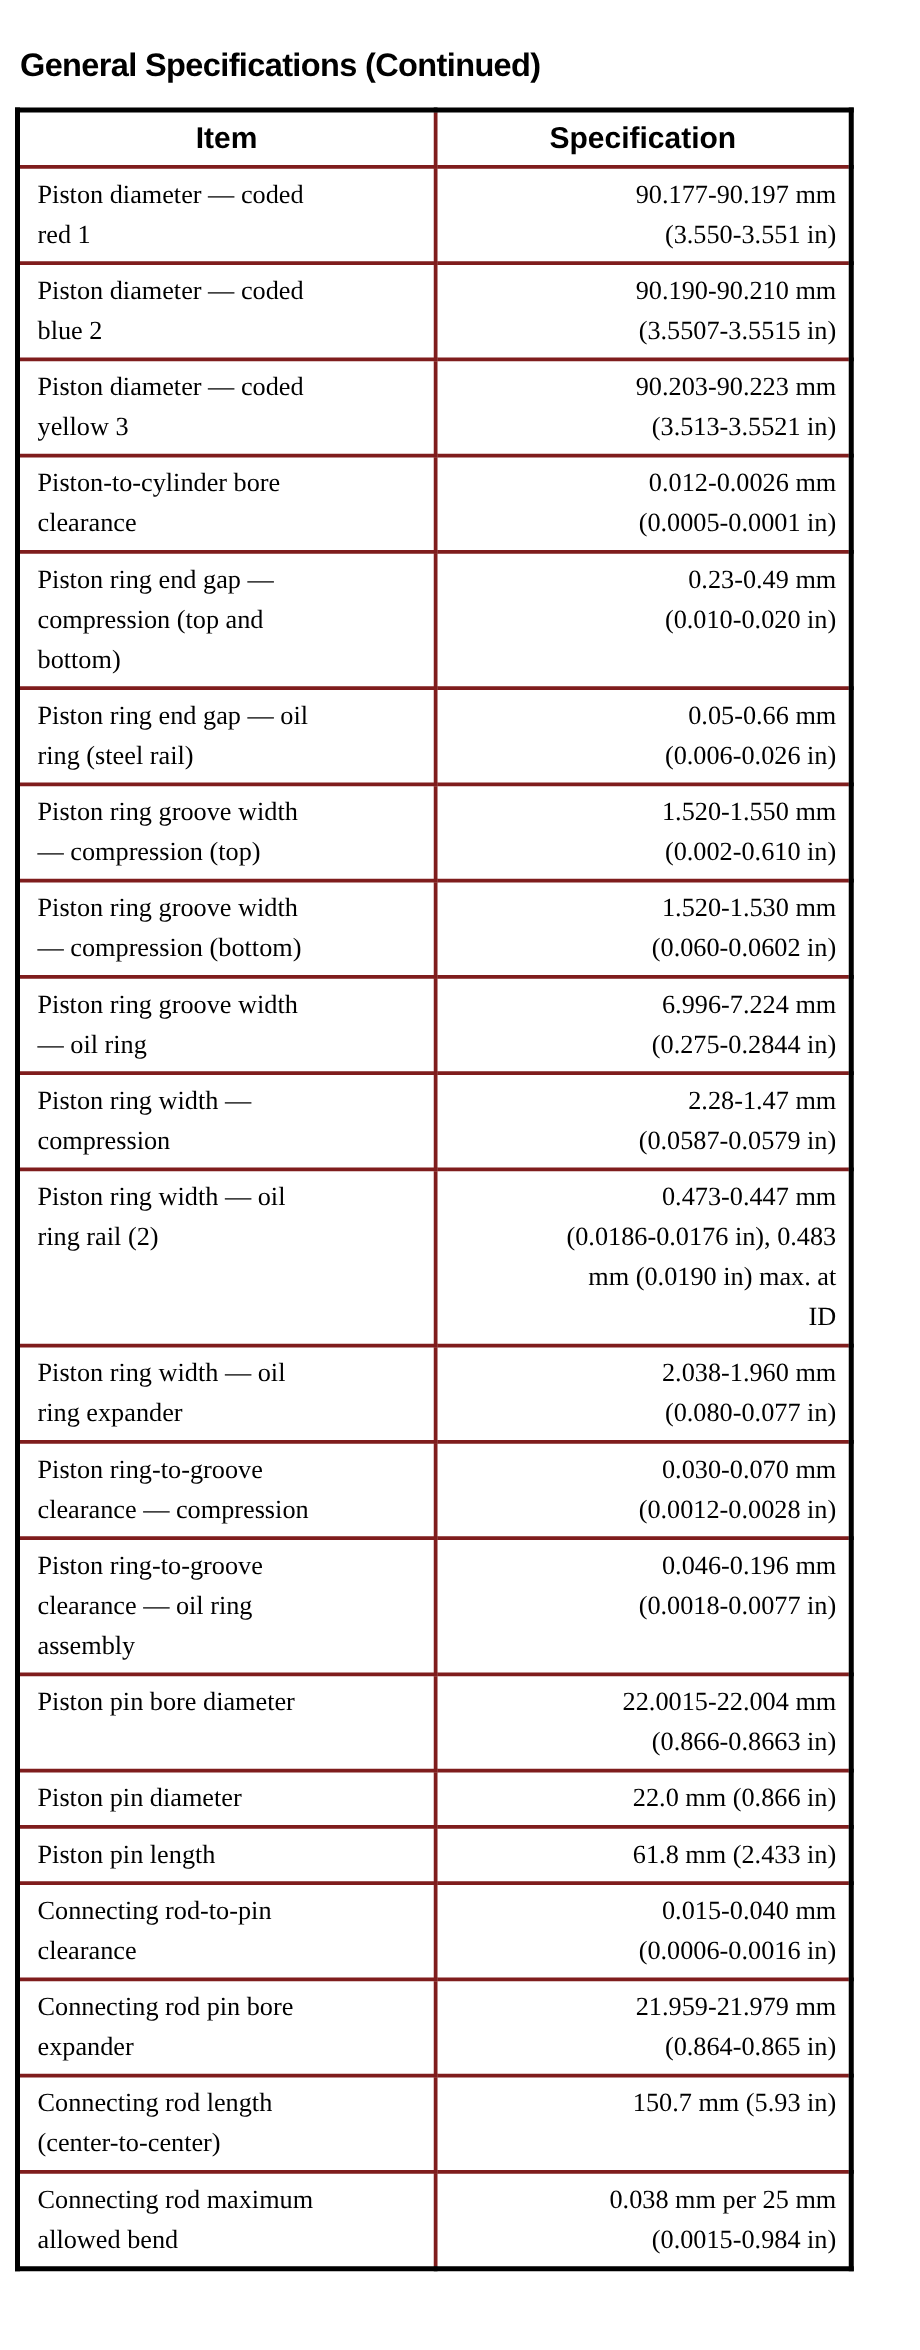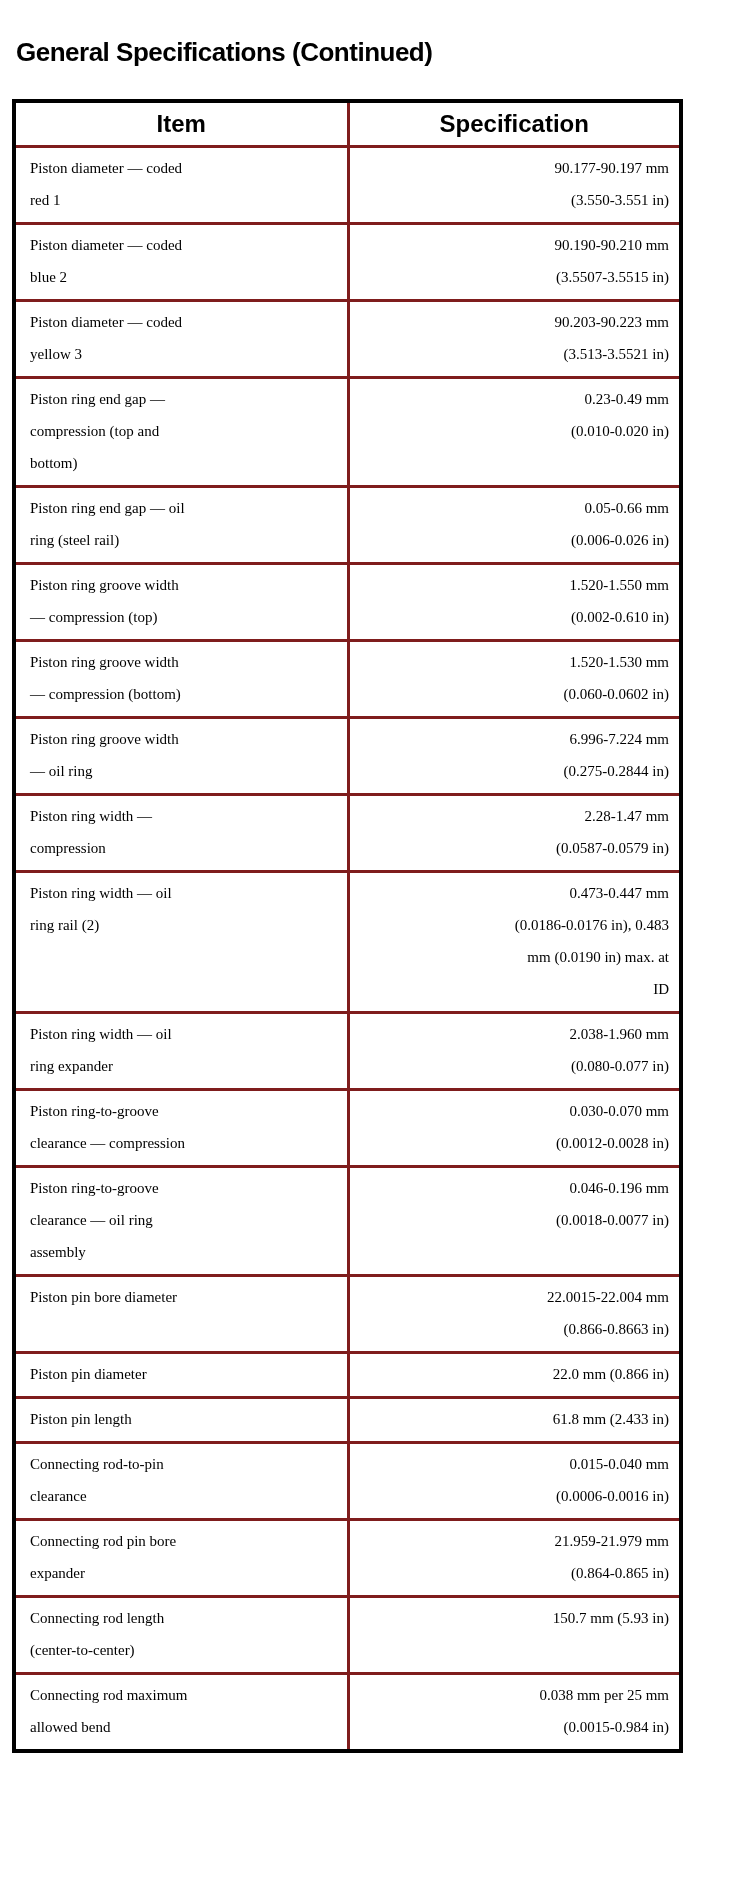--- a/index.html
+++ b/index.html
@@ -16,21 +16,21 @@
     padding: 38px 0 0 12px;
     overflow: hidden;
     color: #000000;
   }
   .title {
     font-family: "Liberation Sans", "DejaVu Sans", sans-serif;
     font-weight: 700;
     font-size: 26px;
     line-height: 28px;
     letter-spacing: -0.5px;
-    margin: 0 0 33px 4px;
+    margin: 0 0 20px 4px;
     color: #000000;
   }
   table.spec-table {
     border-collapse: collapse;
     table-layout: fixed;
     width: 667px;
     border: 4px solid #000000;
   }
   col.col-item { width: 334px; }
   col.col-spec { width: 333px; }
@@ -43,21 +43,21 @@
     font-family: "Liberation Sans", "DejaVu Sans", sans-serif;
     font-weight: 700;
     font-size: 24px;
     line-height: 26px;
     padding: 8px 4px;
     text-align: center;
     vertical-align: middle;
   }
   .spec-table td {
     font-family: "Liberation Serif", "DejaVu Serif", serif;
-    font-size: 15px;
+    font-size: 21px;
     line-height: 32px;
     padding: 4px 10px 6px;
     vertical-align: top;
     white-space: pre-line;
   }
   td.item-cell {
     text-align: left;
     padding-left: 14px;
   }
   td.spec-cell {
@@ -94,20 +94,26 @@
           <td class="spec-cell">90.190-90.210 mm
 (3.5507-3.5515 in)</td>
         </tr>
         <tr>
           <td class="item-cell">Piston diameter — coded
 yellow 3</td>
           <td class="spec-cell">90.203-90.223 mm
 (3.513-3.5521 in)</td>
         </tr>
         <tr>
+          <td class="item-cell">Piston-to-cylinder bore
+clearance</td>
+          <td class="spec-cell">0.012-0.0026 mm
+(0.0005-0.0001 in)</td>
+        </tr>
+        <tr>
           <td class="item-cell">Piston ring end gap —
 compression (top and
 bottom)</td>
           <td class="spec-cell">0.23-0.49 mm
 (0.010-0.020 in)</td>
         </tr>
         <tr>
           <td class="item-cell">Piston ring end gap — oil
 ring (steel rail)</td>
           <td class="spec-cell">0.05-0.66 mm

